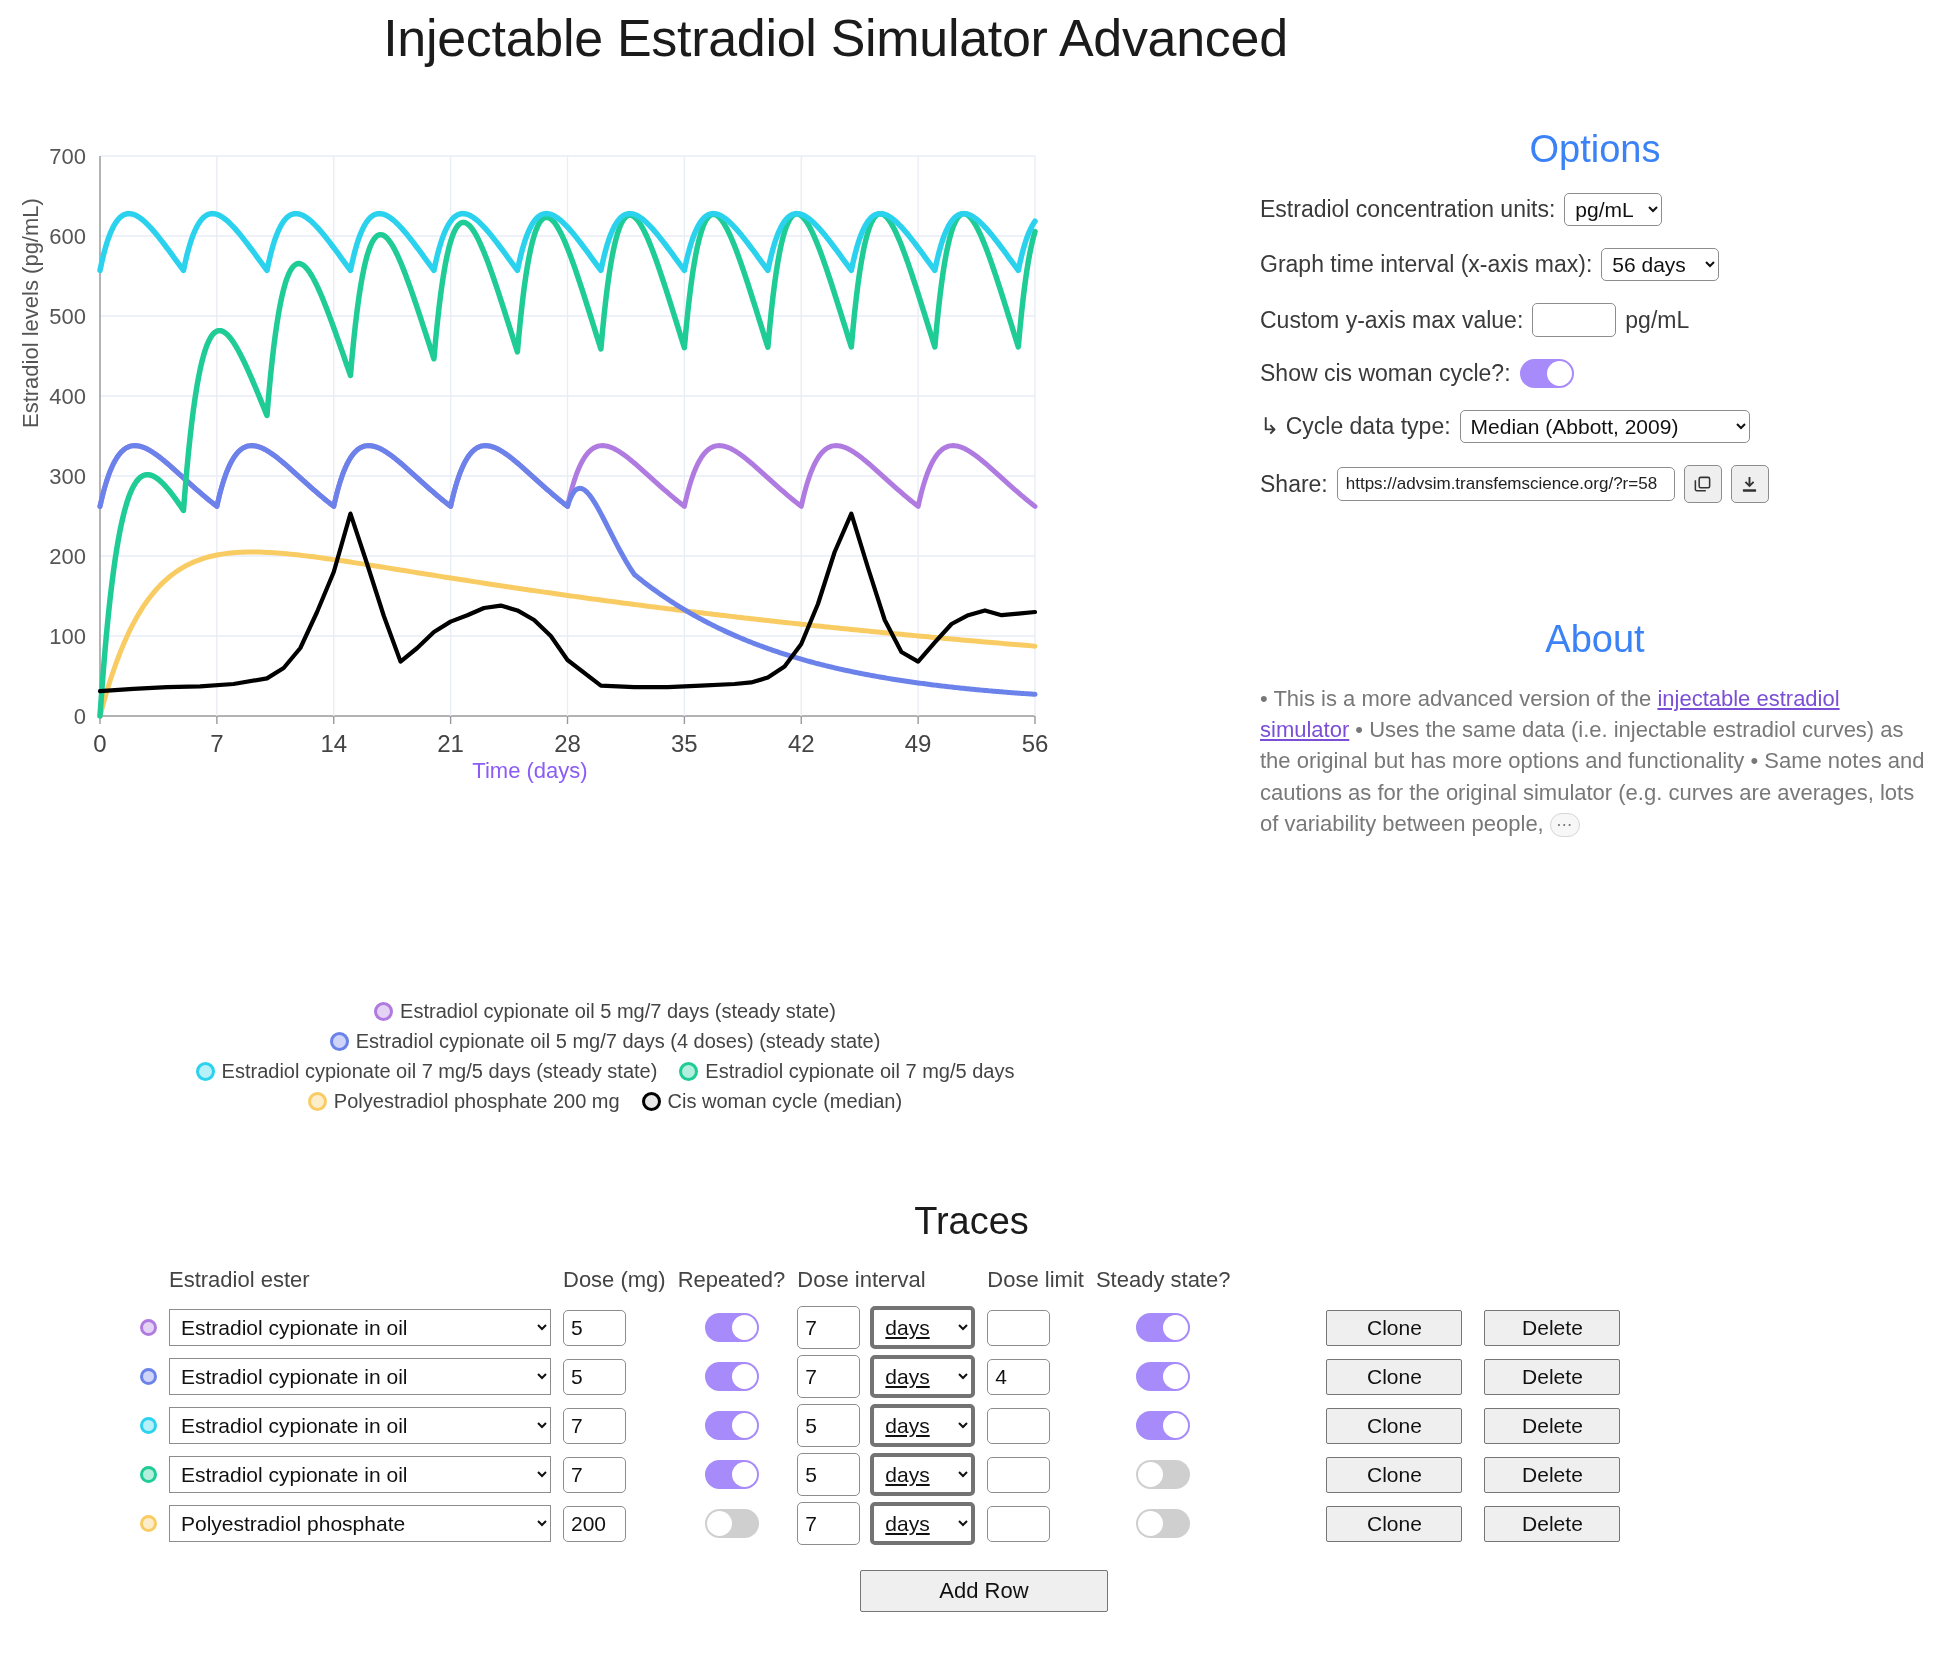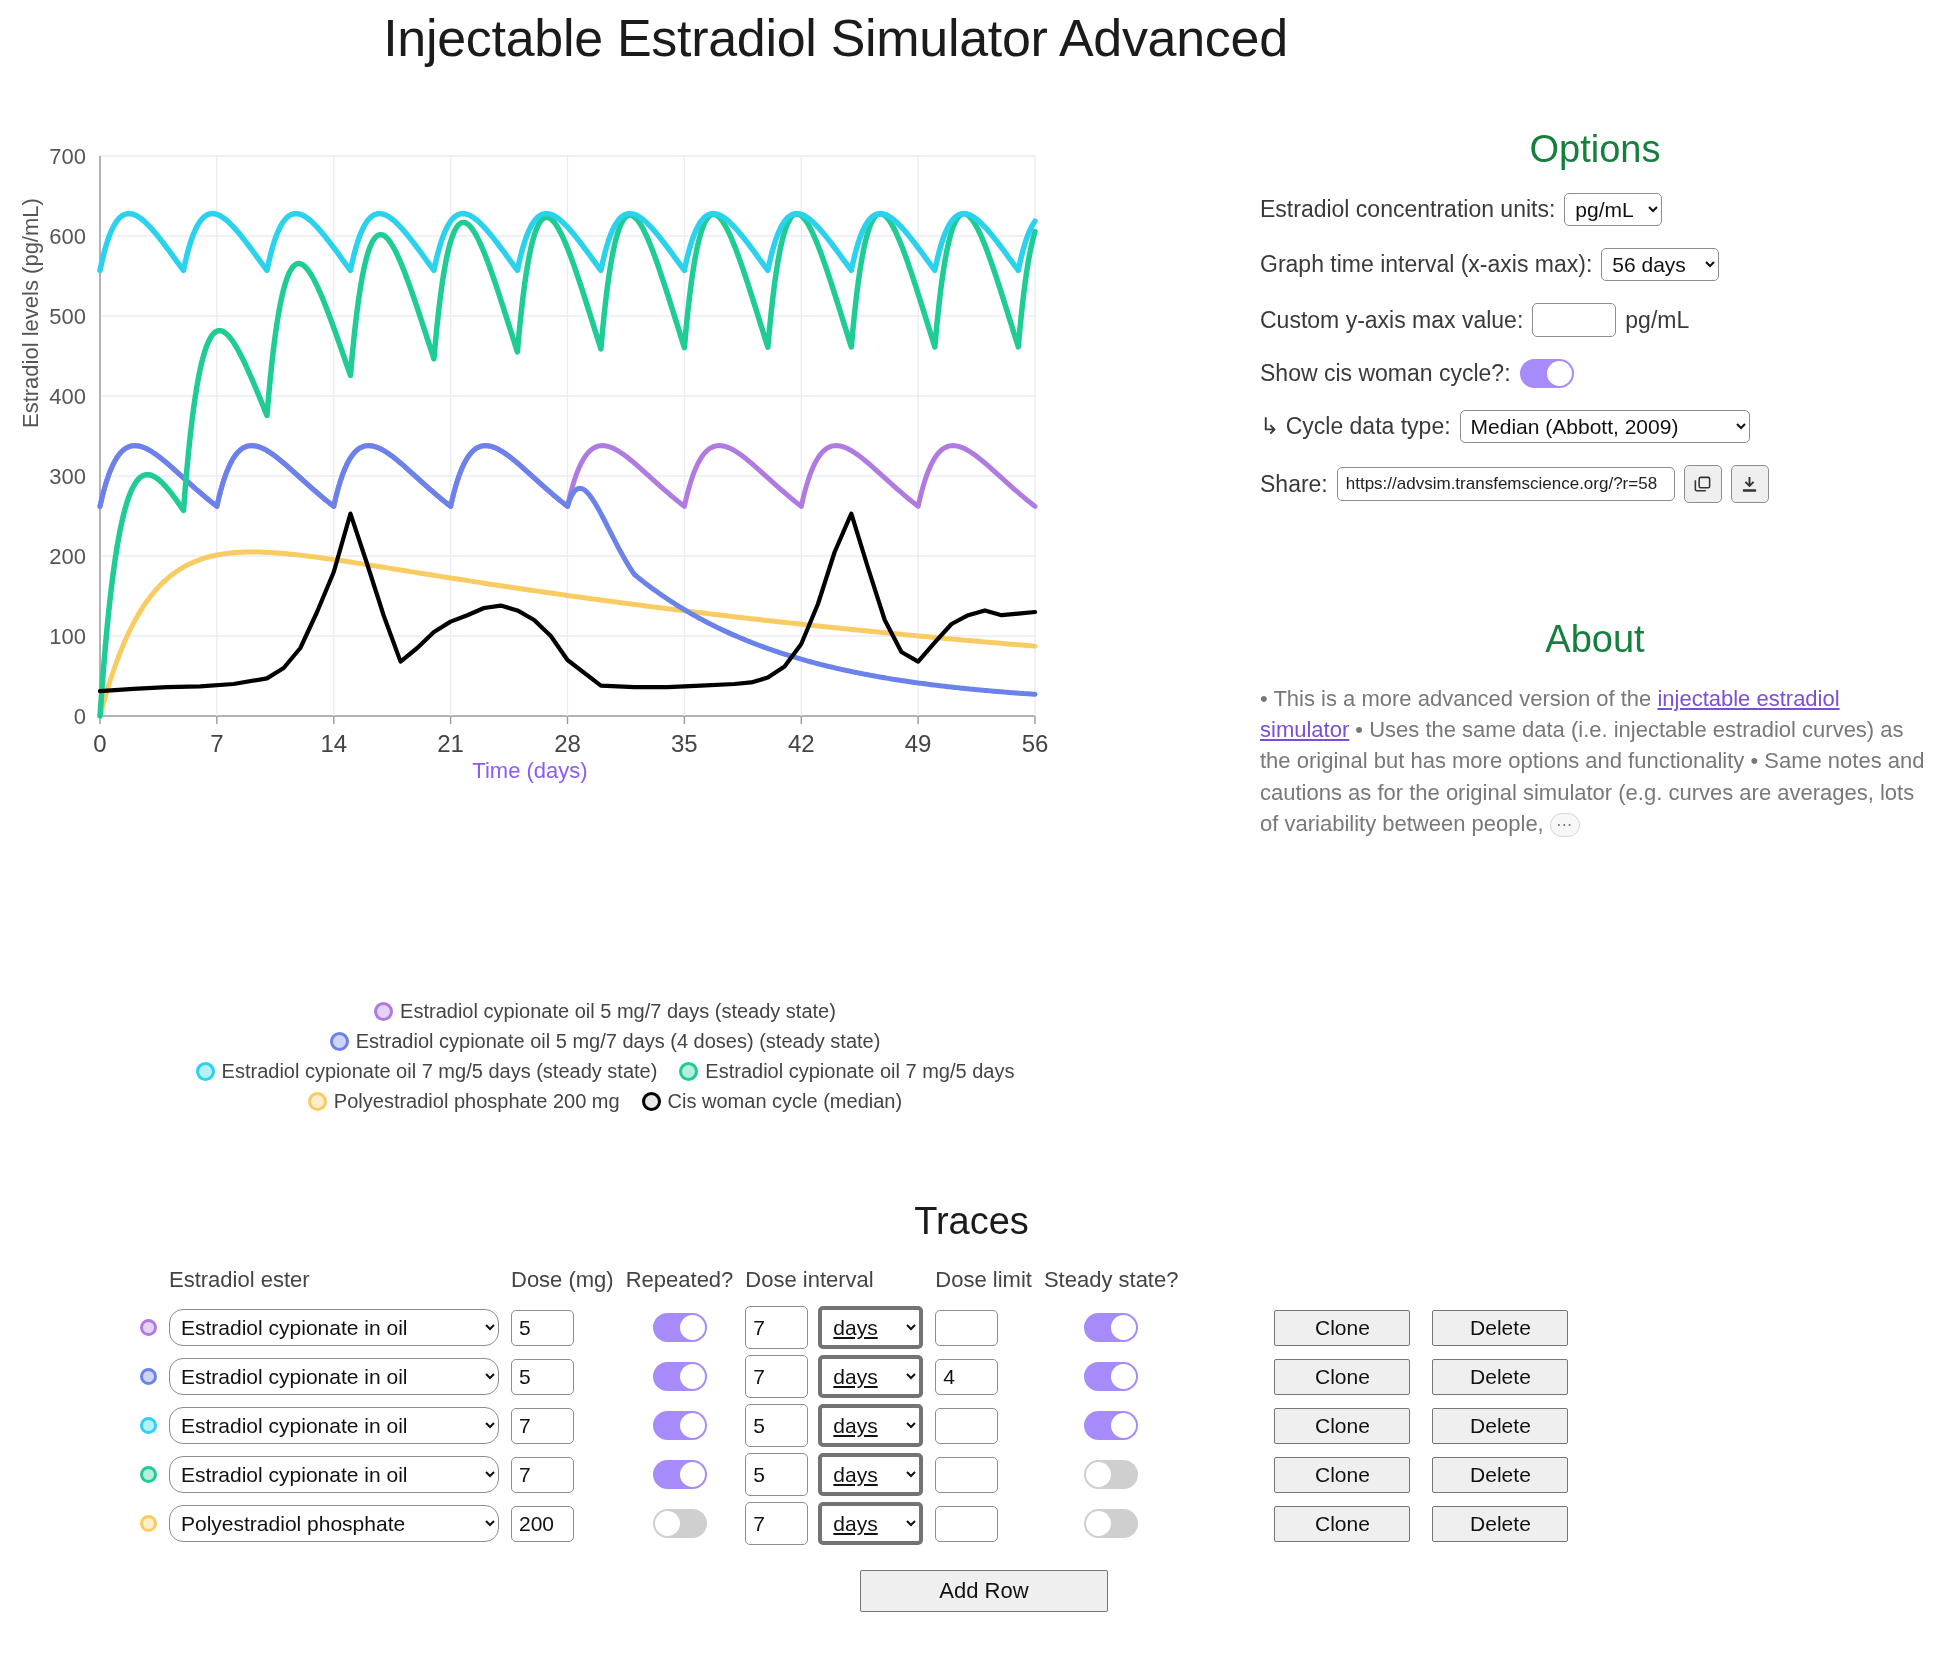--- a/index.html
+++ b/index.html
@@ -50,21 +50,21 @@
     width: 19px; height: 19px; border-radius: 50%;
     border: 3px solid #000; background: #fff;
     flex: 0 0 auto;
   }
   .legend-label { font-size: 20px; color: #444; white-space: nowrap; }
 
   
   .options { position: absolute; left: 1260px; top: 128px; width: 670px; }
   .panel-h {
     text-align: center; font-size: 38px; font-weight: 400;
-    color: #15803d; margin: 0 0 22px 0;
+    color: #3b82f6; margin: 0 0 22px 0;
   }
   .opt-row {
     display: flex; align-items: center; gap: 9px;
     margin-bottom: 22px; font-size: 23px; color: #3a3a3a;
   }
   select.ctl {
     font-family: "Liberation Sans", sans-serif;
     font-size: 21px; padding: 3px 6px;
     border: 1px solid #8d8d8d; border-radius: 5px;
     background: #fff; color: #111;
@@ -121,22 +121,22 @@
   table.trace-table th {
     font-weight: 400; font-size: 22px; color: #444;
     text-align: left; padding: 0 12px 10px 0; white-space: nowrap;
   }
   table.trace-table td { padding: 3px 12px 3px 0; vertical-align: middle; }
   .row-dot {
     width: 17px; height: 17px; border-radius: 50%;
     border: 3px solid #000; background: #fff;
   }
   select.ester {
-    width: 330px; font-size: 21px; padding: 5px 7px;
-    border: 1px solid #8d8d8d; border-radius: 14px; background:#fff; color:#111;
+    width: 382px; font-size: 21px; padding: 5px 7px;
+    border: 1px solid #8d8d8d; border-radius: 0; background:#fff; color:#111;
     font-family: "Liberation Sans", sans-serif;
   }
   input.dose {
     width: 63px; font-size: 21px; padding: 5px 7px;
     border: 1px solid #8d8d8d; border-radius: 5px; background:#fff; color:#111;
     font-family: "Liberation Sans", sans-serif;
   }
   input.interval {
     width: 63px; font-size: 21px; padding: 5px 7px;
     border: 1px solid #8d8d8d; border-radius: 5px; background:#fff; color:#111;

